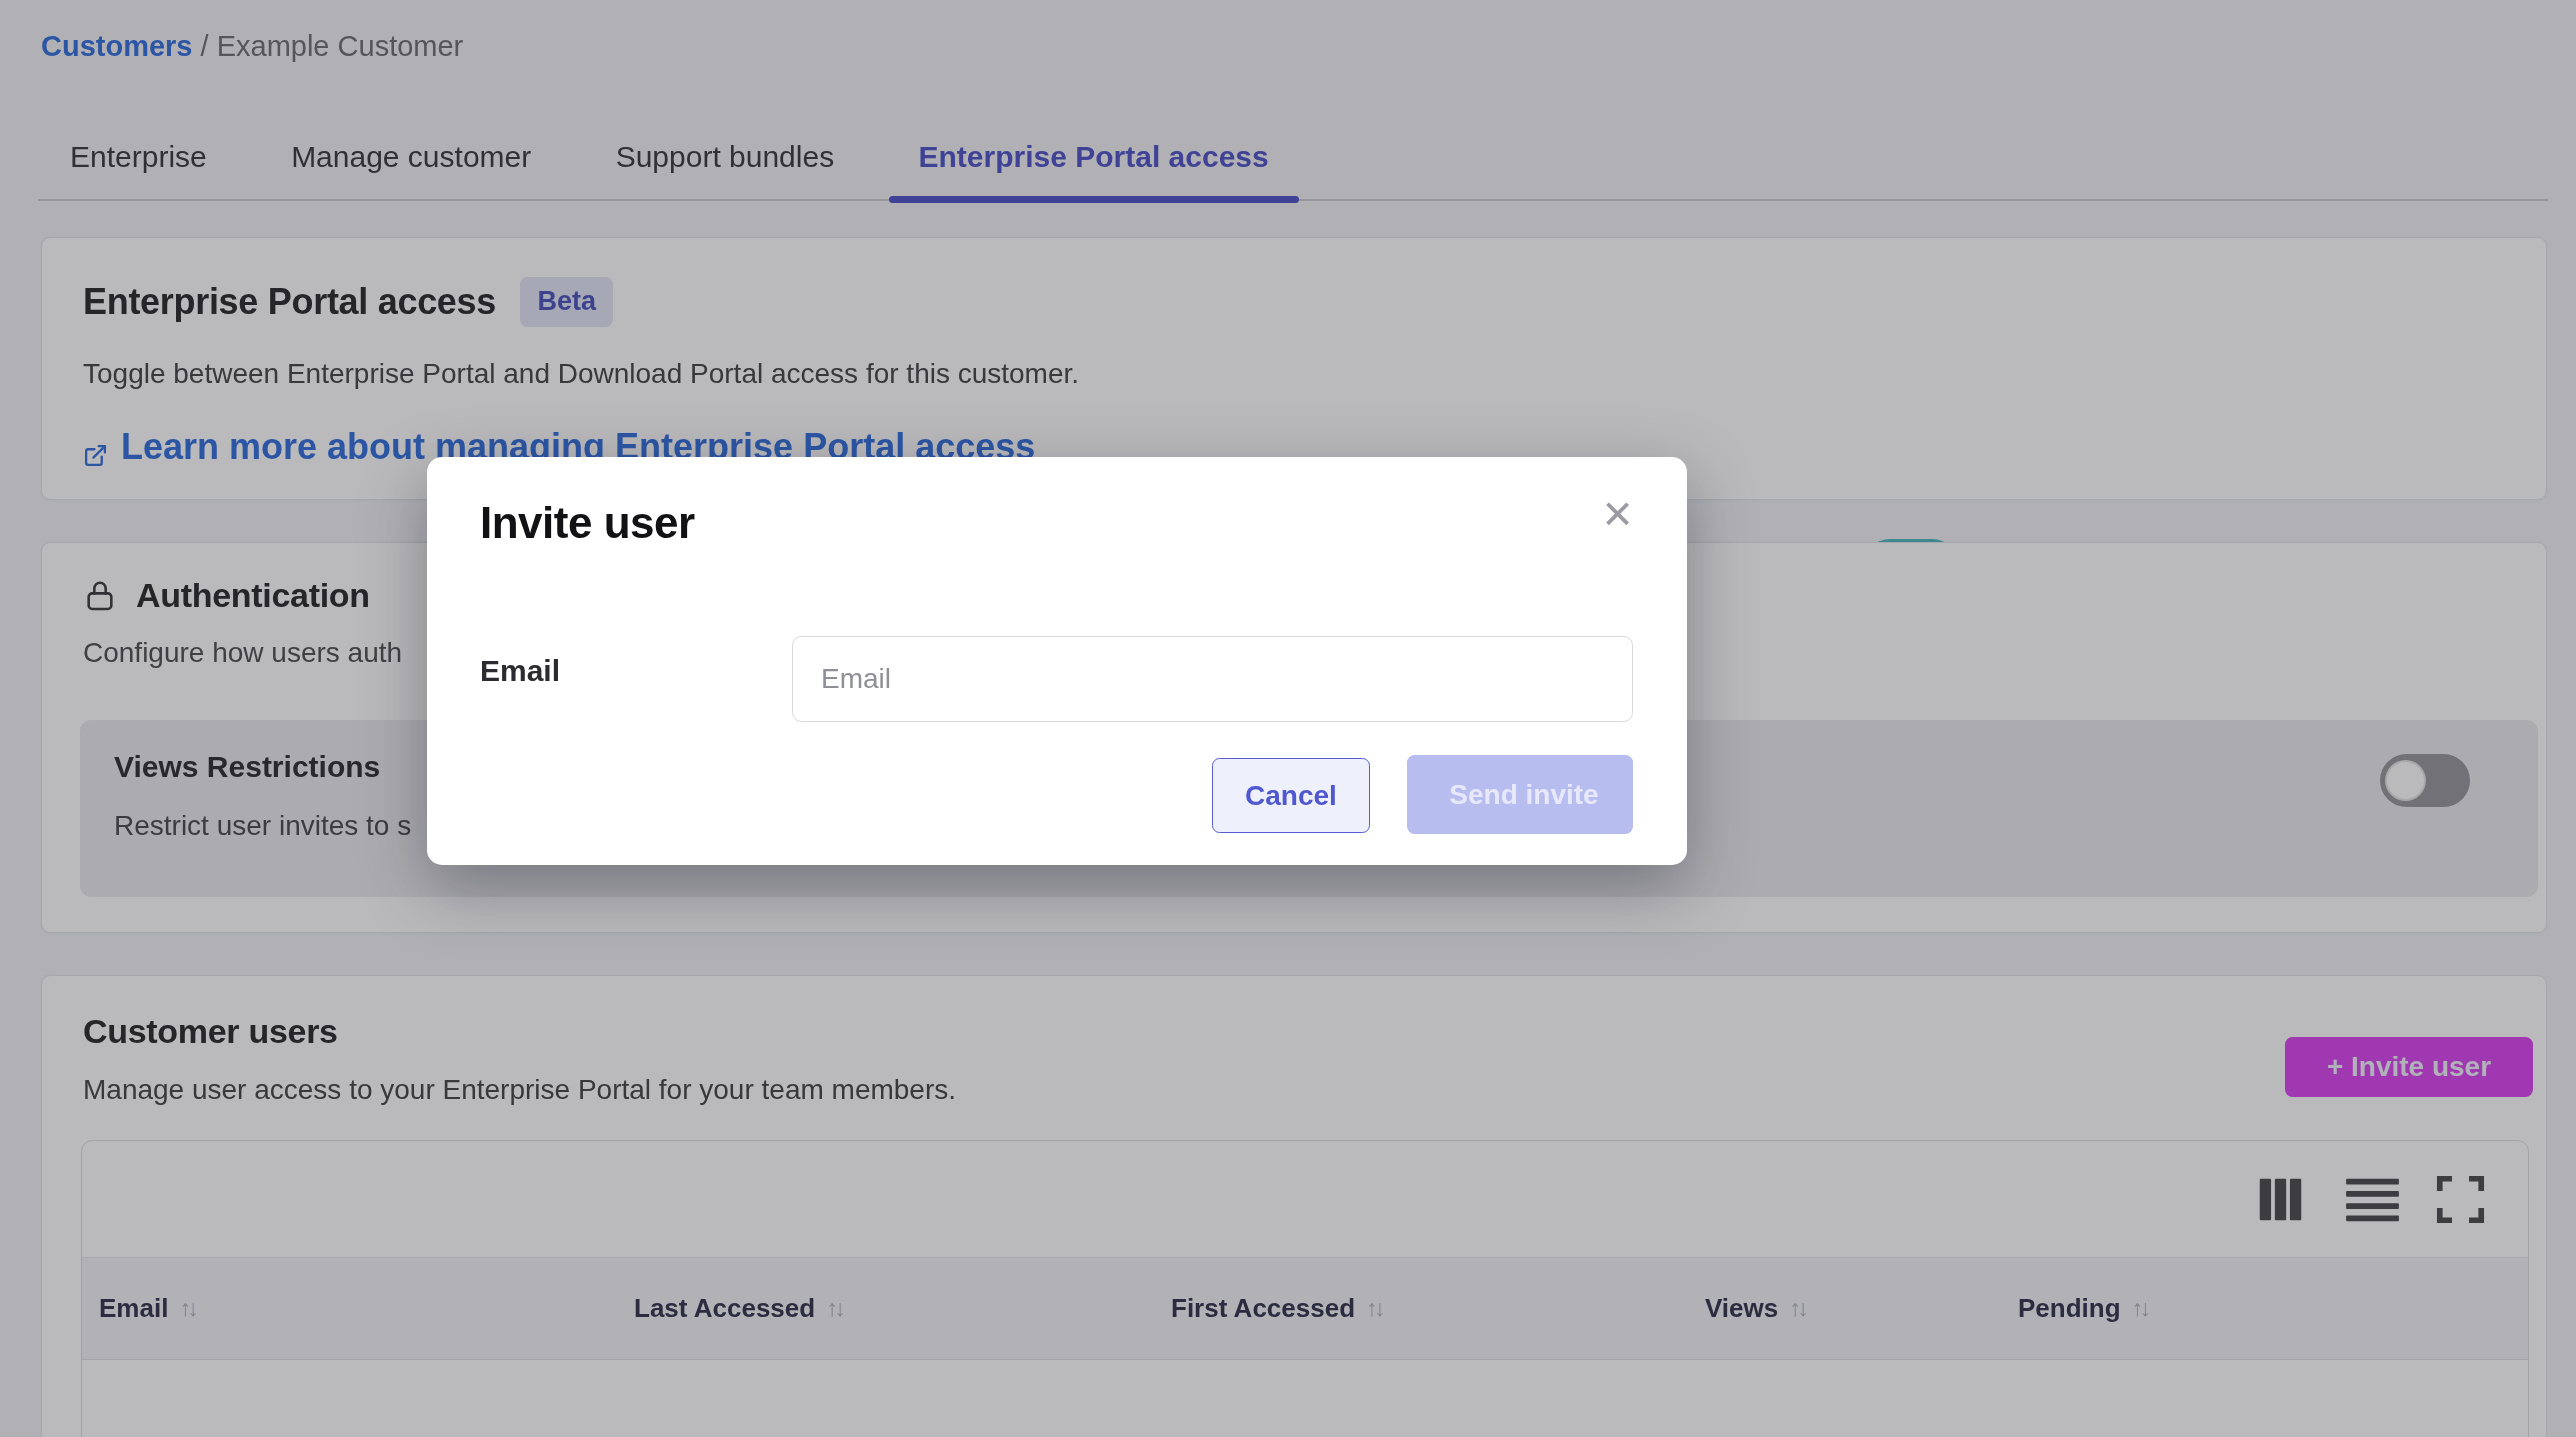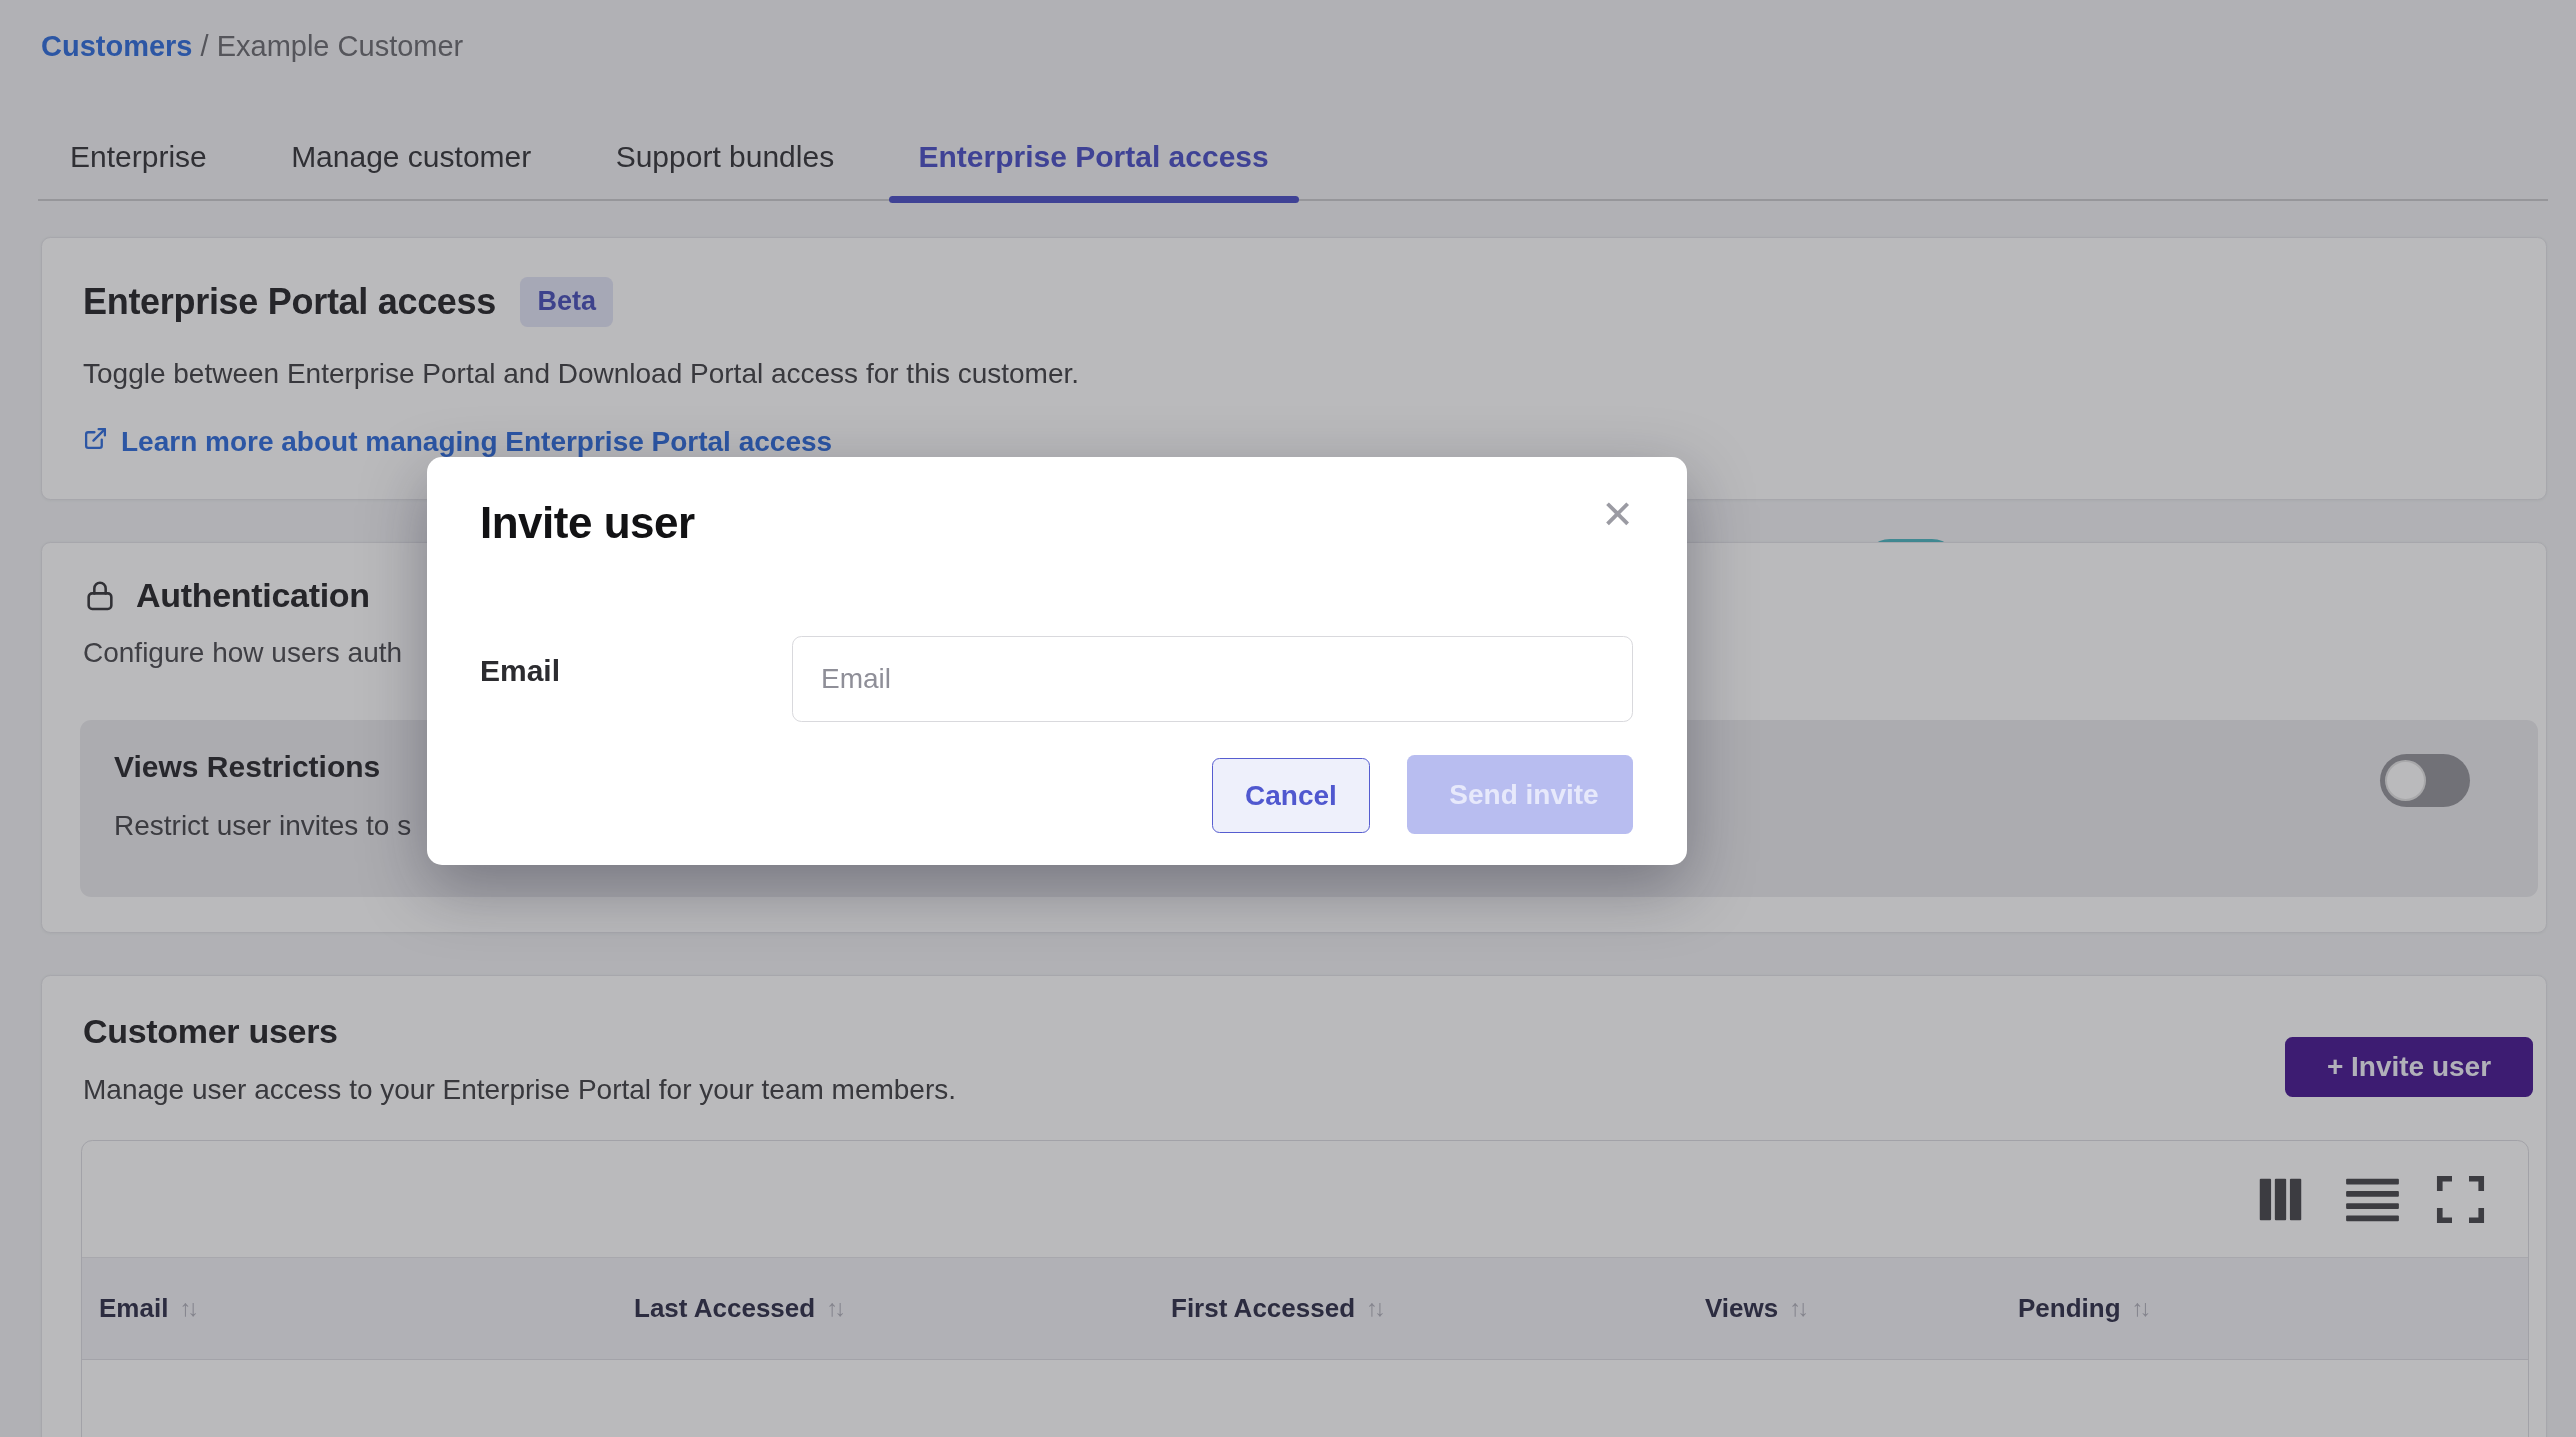--- a/index.html
+++ b/index.html
@@ -26,22 +26,22 @@
   .card1 { top:237px; height:263px; }
   .card2 { top:542px; height:391px; }
   .card3 { top:975px; height:526px; }
 
   .card-title-row { position:absolute; left:41px; top:39px; display:flex; align-items:center; gap:24.4px; }
   .card-title { font-size:36px; font-weight:600; color:#2b2b2f; letter-spacing:-0.3px; }
   .badge { background:#e3e5f7; color:#4d53bb; font-size:27px; font-weight:600;
            padding:9.4px 17px; border-radius:7.5px; }
   .card-desc { position:absolute; left:41px; font-size:28px; color:#464649; }
 
-  .link-row { position:absolute; left:41px; top:188px; display:flex; align-items:flex-start; gap:13px;
-              color:#3470dd; font-size:28px; font-weight:600; cursor:pointer; }
+  .link-row { position:absolute; left:41px; top:188px; display:flex; align-items:flex-end; gap:13px;
+              color:#3470dd; font-size:36px; font-weight:600; cursor:pointer; }
 
   
   .switch { position:relative; border-radius:28px; cursor:pointer; }
   .switch .knob { position:absolute; background:#fff; border-radius:50%; }
   .switch.big { width:96px; height:54px; }
   .switch.big .knob { width:43px; height:43px; top:5.6px; border:2.8px solid rgba(0,0,0,.12); }
   .switch.on { background:#52b9c3; }
   .switch.on .knob { right:4.7px; }
   .switch.off { background:#97979d; }
   .switch.off .knob { left:4.7px; border:2.8px solid rgba(0,0,0,.10); }
@@ -52,21 +52,21 @@
   .auth-title-row { position:absolute; left:41px; top:33px; display:flex; align-items:center; gap:19px; }
   .subcard { position:absolute; left:38px; top:177px; width:2458px; height:177px;
              background:#ebebee; border-radius:11.3px; }
   .subcard-title { position:absolute; left:34px; top:30px; font-size:30px; font-weight:600; color:#2e2e33; }
   .subcard-desc { position:absolute; left:34px; top:90px; font-size:28px; color:#4a4a4e; }
   .subcard .switch { position:absolute; left:2300px; top:34px; width:90px; height:53px; }
   .subcard .switch .knob { width:41px; height:41px; top:5.6px; }
 
   
   .invite-btn { position:absolute; right:13px; top:61px; width:248px; height:60px;
-                background:#4c1d95; color:#f2f2fb; font-size:28px; font-weight:700;
+                background:#d946ef; color:#f2f2fb; font-size:28px; font-weight:700;
                 border:none; border-radius:7.5px; cursor:pointer; }
   .tablecard { position:absolute; left:39px; top:164px; width:2448px; height:395px;
                border:0.9px solid #dddde2; border-radius:11.3px 11.3px 0 0; background:#fff; overflow:hidden; }
   .table-toolbar { position:absolute; top:0; left:0; right:0; height:116px; display:flex;
                    align-items:center; justify-content:flex-end; gap:41px; padding-right:43px; }
   .tool-icon { width:49px; height:49px; cursor:pointer; color:#4b4b50; }
   .thead { position:absolute; top:116px; left:0; right:0; height:103px; background:#f3f3f7;
            border-top:0.9px solid #e6e6ea; border-bottom:0.9px solid #dfdfe4;
            display:grid; grid-template-columns:535px 537px 534px 313px auto; align-items:center; }
   .th { padding-left:17px; font-size:26px; font-weight:700; color:#34344e; display:flex; align-items:center; gap:11.3px; cursor:pointer; }

